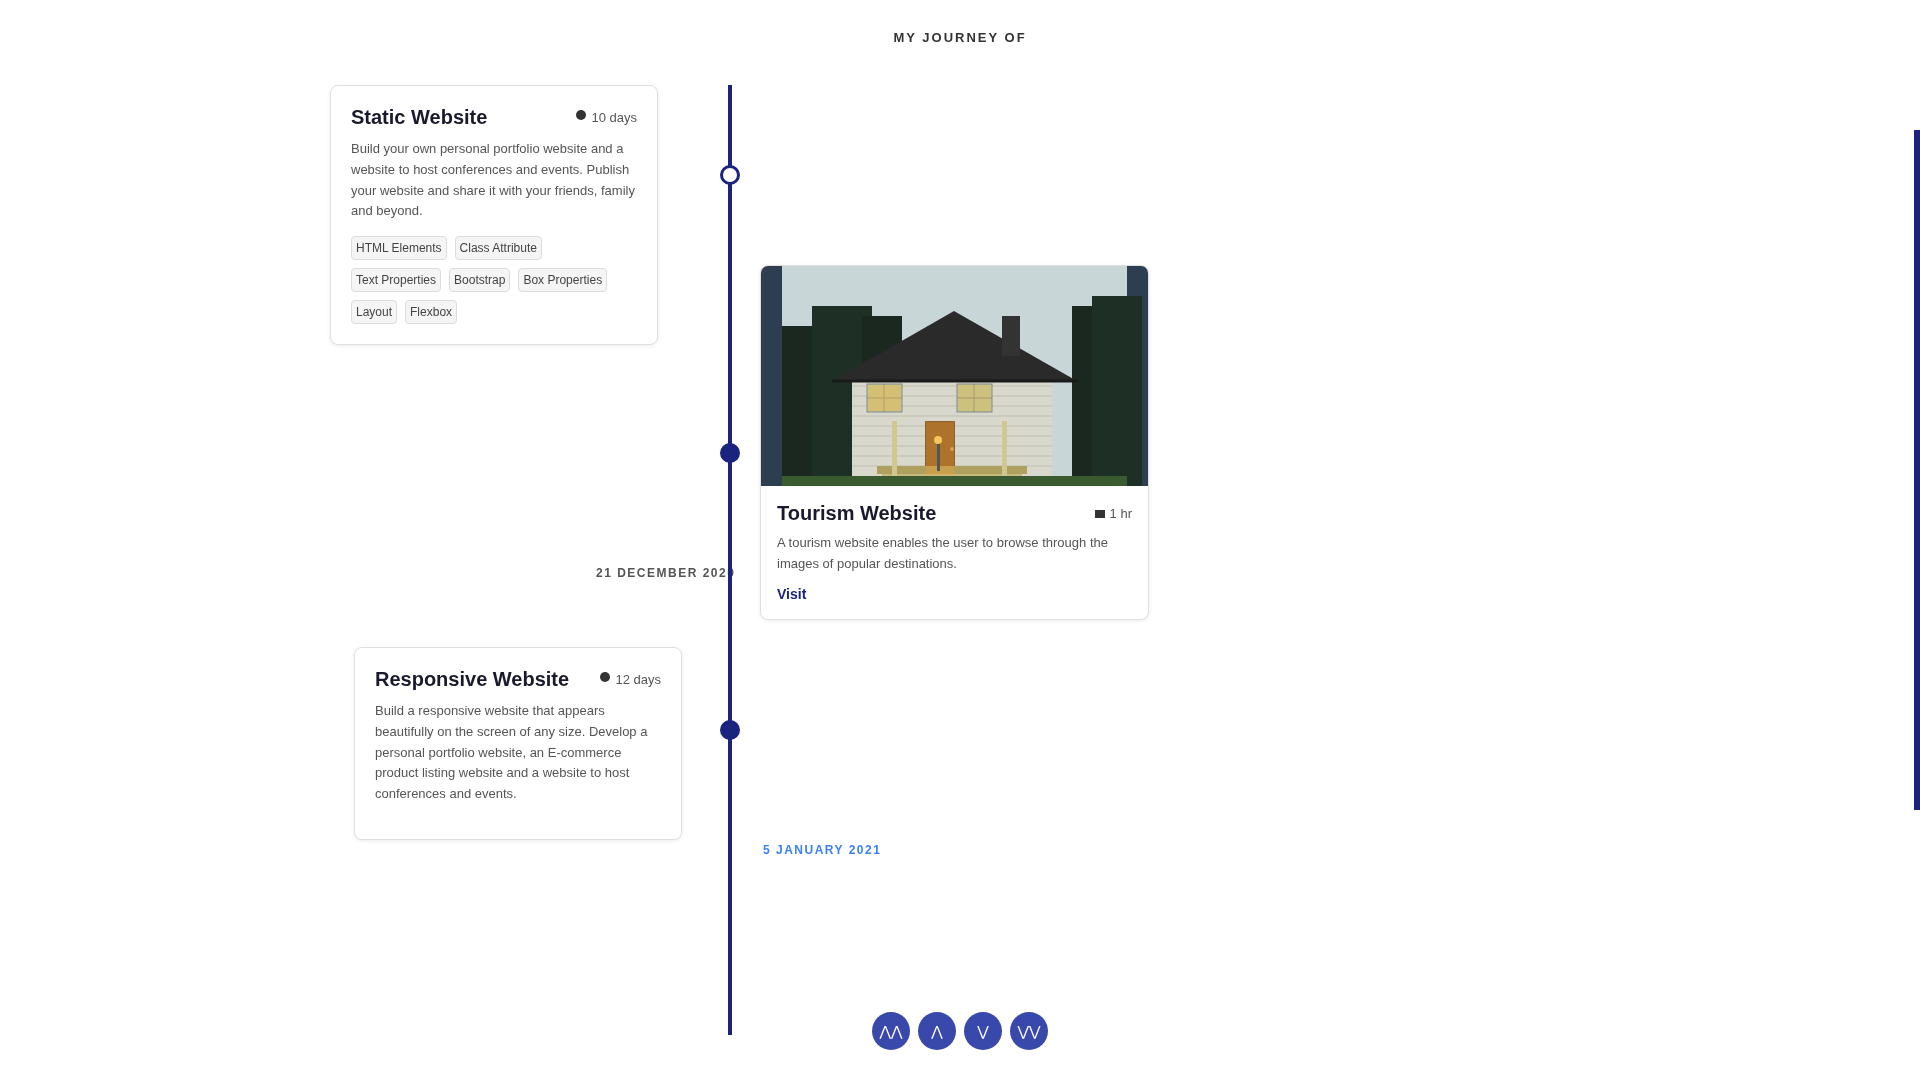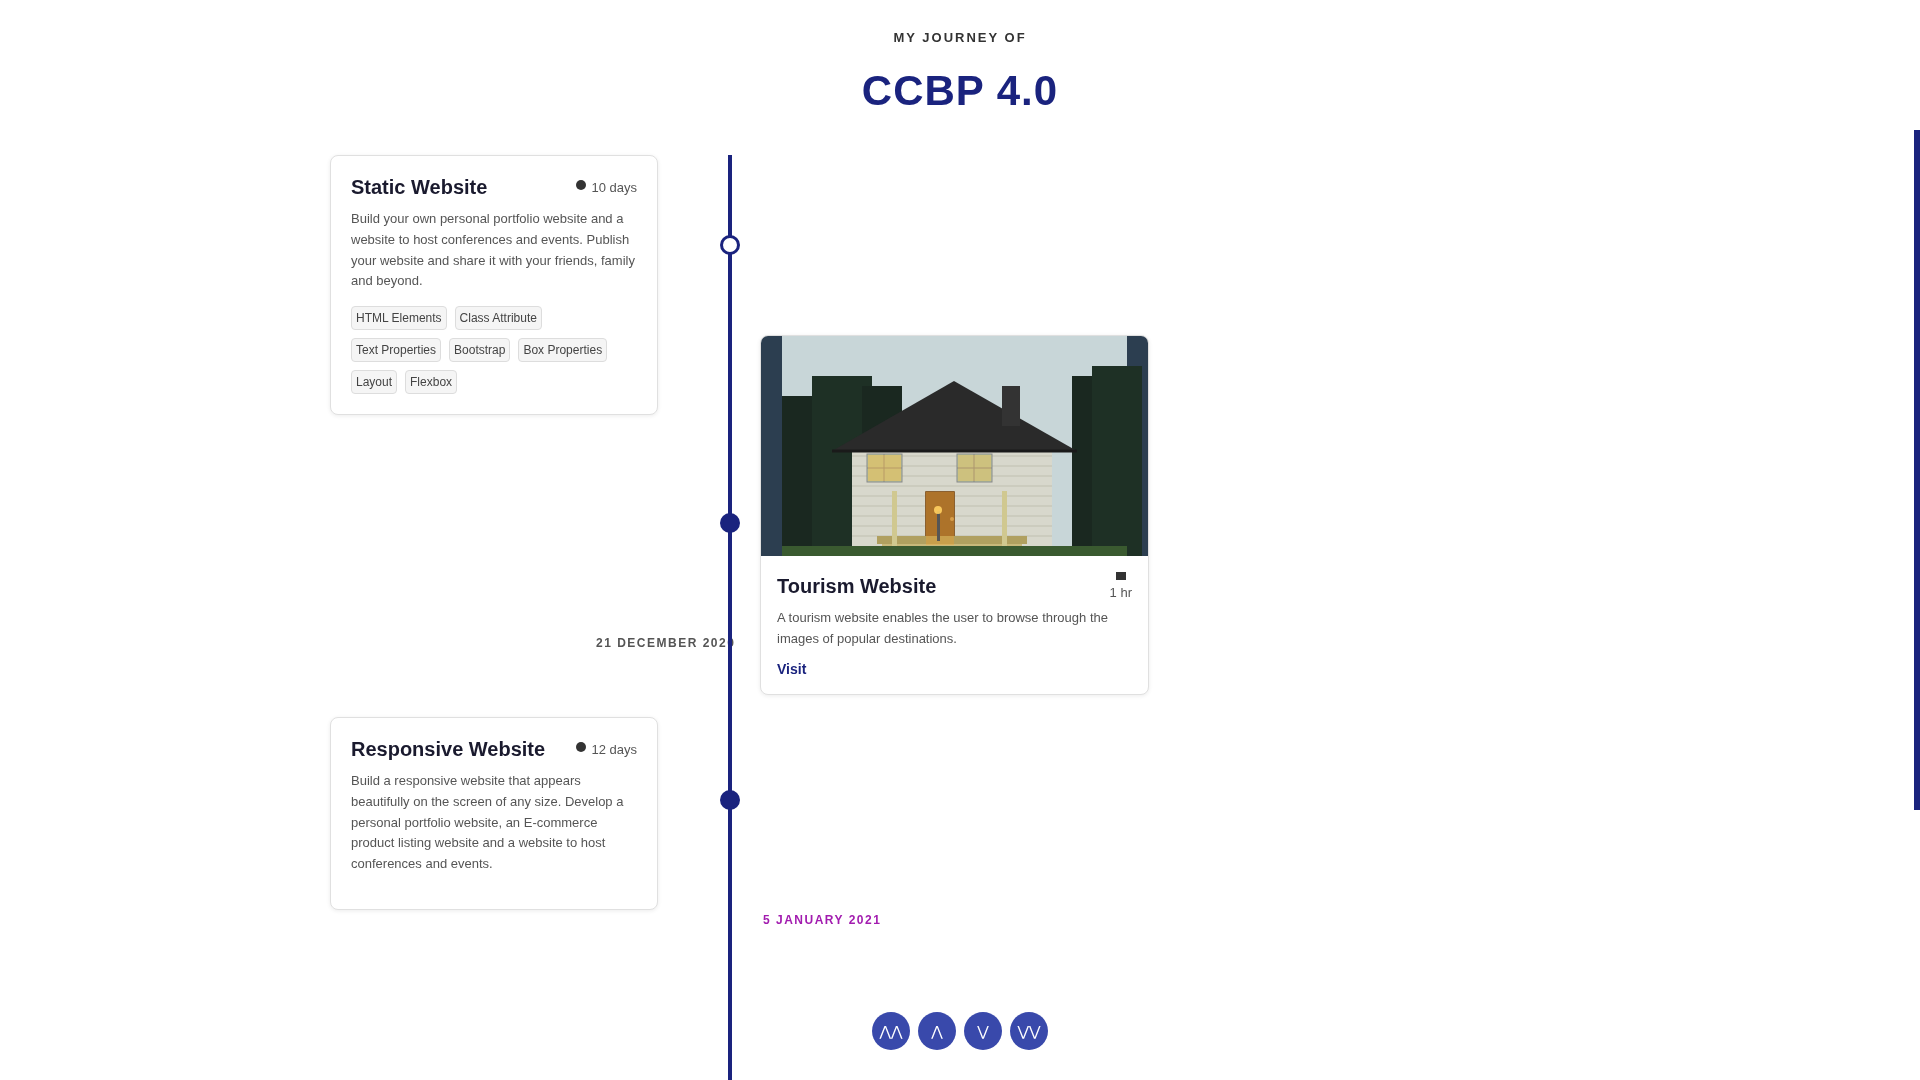--- a/index.html
+++ b/index.html
@@ -188,21 +188,20 @@
       font-weight: 700;
       color: #1a1a2e;
     }
 
     .right-card-duration {
       font-size: 13px;
       color: #555;
       display: flex;
       align-items: center;
       gap: 5px;
-      flex-direction: column;
     }
 
     .duration-rect {
       width: 10px;
       height: 8px;
       background: #333;
       display: inline-block;
     }
 
     .right-card-description {
@@ -281,21 +280,20 @@
 
     .responsive-card {
       top: 560px;
     }
   </style>
 </head>
 <body>
 
 <div class="page-header">
   <p class="subtitle">MY JOURNEY OF</p>
-  <h1 class="main-title">CCBP 4.0</h1>
 </div>
 
 <div class="scroll-indicator"></div>
 
 <div class="timeline-container" style="height: 950px;">
 
   <div class="timeline-line"></div>
 
   <div class="timeline-node node-1" style="top: 80px;"></div>
 
@@ -304,21 +302,21 @@
   <div class="timeline-node filled node-3" style="top: 635px;"></div>
 
   <div class="date-label-right date-dec10" style="top: 212px; left: 763px; color: #1a237e; font-size: 12px; font-weight: 700; letter-spacing: 1.5px; position: absolute;">
     <span>10 DECEMBER 2020</span>
   </div>
 
   <div style="position: absolute; top: 481px; left: 596px; color: #555; font-size: 12px; font-weight: 600; letter-spacing: 1.5px;">
     <span>21 DECEMBER 2020</span>
   </div>
 
-  <div style="position: absolute; top: 758px; left: 763px; color: #a21caf; font-size: 12px; font-weight: 700; letter-spacing: 1.5px;">
+  <div style="position: absolute; top: 758px; left: 763px; color: #3b82f6; font-size: 12px; font-weight: 700; letter-spacing: 1.5px;">
     <span>5 JANUARY 2021</span>
   </div>
 
   <div class="left-card static-card" style="top: 0px;">
     <div class="card-header">
       <span class="card-title">Static Website</span>
       <span class="card-duration">
         <span class="duration-dot"></span>
         <span>10 days</span>
       </span>
@@ -401,21 +399,21 @@
         <span class="right-card-duration">
           <span class="duration-rect"></span>
           <span>1 hr</span>
         </span>
       </div>
       <p class="right-card-description">A tourism website enables the user to browse through the images of popular destinations.</p>
       <a class="visit-link" href="#">Visit</a>
     </div>
   </div>
 
-  <div class="left-card responsive-card" style="top: 562px;">
+  <div class="left-card responsive-card" style="top: 562px; margin-left: 24px;">
     <div class="card-header">
       <span class="card-title">Responsive Website</span>
       <span class="card-duration">
         <span class="duration-dot"></span>
         <span>12 days</span>
       </span>
     </div>
     <p class="card-description">Build a responsive website that appears beautifully on the screen of any size. Develop a personal portfolio website, an E-commerce product listing website and a website to host conferences and events.</p>
   </div>
 

